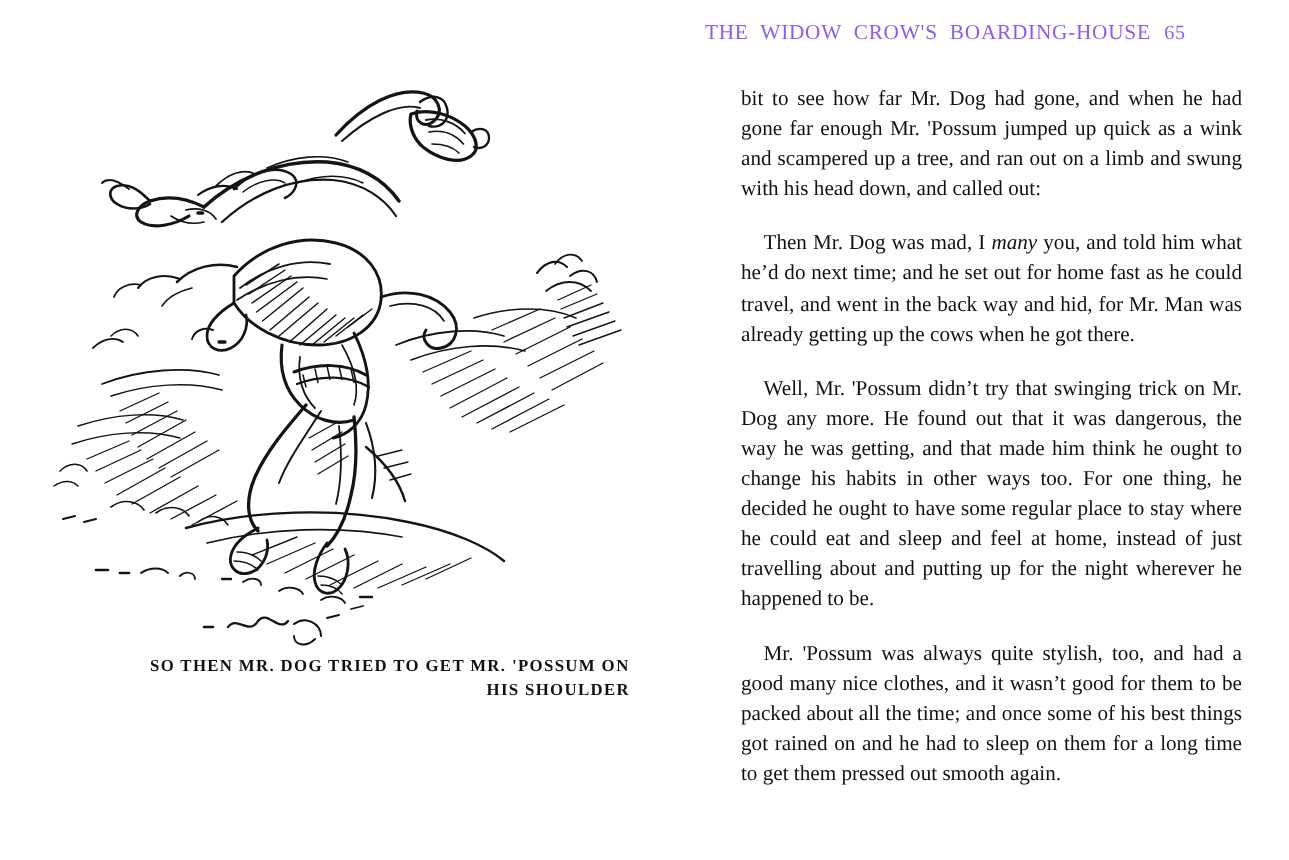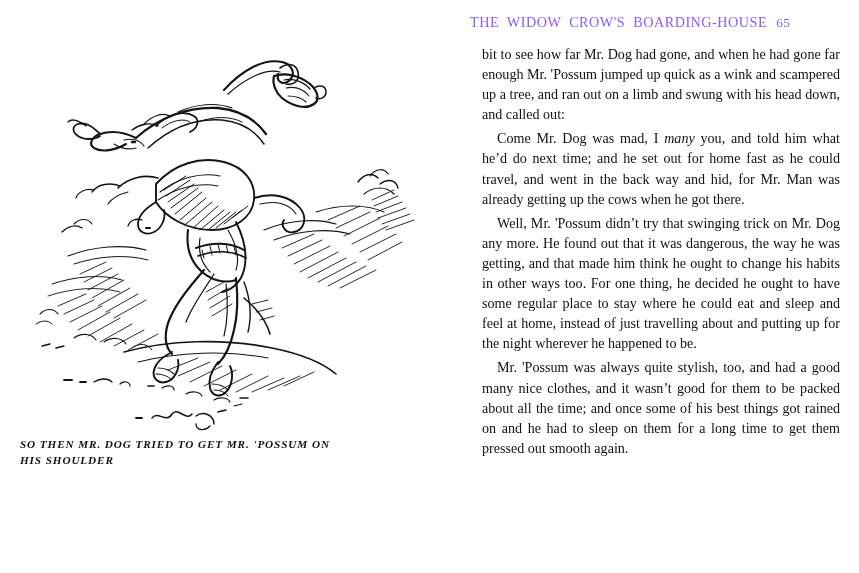--- a/index.html
+++ b/index.html
@@ -39,28 +39,27 @@
   #illustration-svg {
     display: block;
     width: 410px;
     height: 380px;
   }
   #illustration-caption {
     position: absolute;
     left: 20px;
     top: 436px;
     width: 400px;
-    text-align: left;
+    text-align: right;
     font-family: "Liberation Serif", "DejaVu Serif", serif;
     font-size: 11.2px;
     letter-spacing: 0.9px;
     line-height: 16px;
     color: #121212;
     font-weight: 700;
-    font-style: italic;
   }
   #illustration-caption .cap-line {
     display: block;
     white-space: nowrap;
   }
   #illustration-caption .cap-strong {
     font-weight: 800;
     letter-spacing: 1.1px;
   }
 
@@ -98,21 +97,21 @@
     left: 12px;
     top: 40px;
     width: 366px;
     font-size: 14.1px;
     line-height: 20.1px;
     text-align: justify;
     color: #111111;
     -webkit-font-smoothing: antialiased;
   }
   #body-text p {
-    margin: 4px;
+    margin: 16px;
     text-indent: 15px;
     text-align: justify;
     text-justify: inter-word;
   }
   #body-text p.no-indent {
     text-indent: 0;
   }
   #body-text .it {
     font-style: italic;
   }
@@ -326,20 +325,20 @@
   </div>
 
   <div id="right-page">
 
     <div id="running-head">
       <span class="head-title">THE WIDOW CROW'S BOARDING-HOUSE</span><span class="head-folio">65</span>
     </div>
 
     <div id="body-text">
         <p class="no-indent"><span>bit to see how far Mr. Dog had gone, and when he had gone far enough Mr. 'Possum jumped up quick as a wink and scampered up a tree, and ran out on a limb and swung with his head down, and called out:</span></p>
-        <p><span>Come Mr. Dog was mad, I </span><span class="it">many</span><span> you, and told him what he’d do next time; and he set out for home fast as he could travel, and went in the back way and hid, </span><span class="hv">for</span><span> Mr. Man was already getting up the cows when he got there.</span></p>
+        <p><span>Then Mr. Dog was mad, I </span><span class="it">many</span><span> you, and told him what he’d do next time; and he set out for home fast as he could travel, and went in the back way and hid, </span><span class="hv">for</span><span> Mr. Man was already getting up the cows when he got there.</span></p>
         <p><span>Well, Mr. 'Possum didn’t try that swinging trick on Mr. Dog any more.  He found out that it was dangerous, the way he was getting, and that made him think he ought to change his habits in other ways too.  For one thing, he decided he ought to have some regular place to stay where he could eat and sleep and feel at home, instead of just travelling about and putting up for the night wherever he happened to be.</span></p>
         <p><span>Mr. 'Possum was always quite stylish, too, and had a good many nice clothes, and it wasn’t good for them to be packed about all the time; and once some of his best things got rained on and he had to sleep on them for a long time to get them pressed out smooth again.</span></p>
       </div>
 
   </div>
 
 </div>
 
 </body></html>

